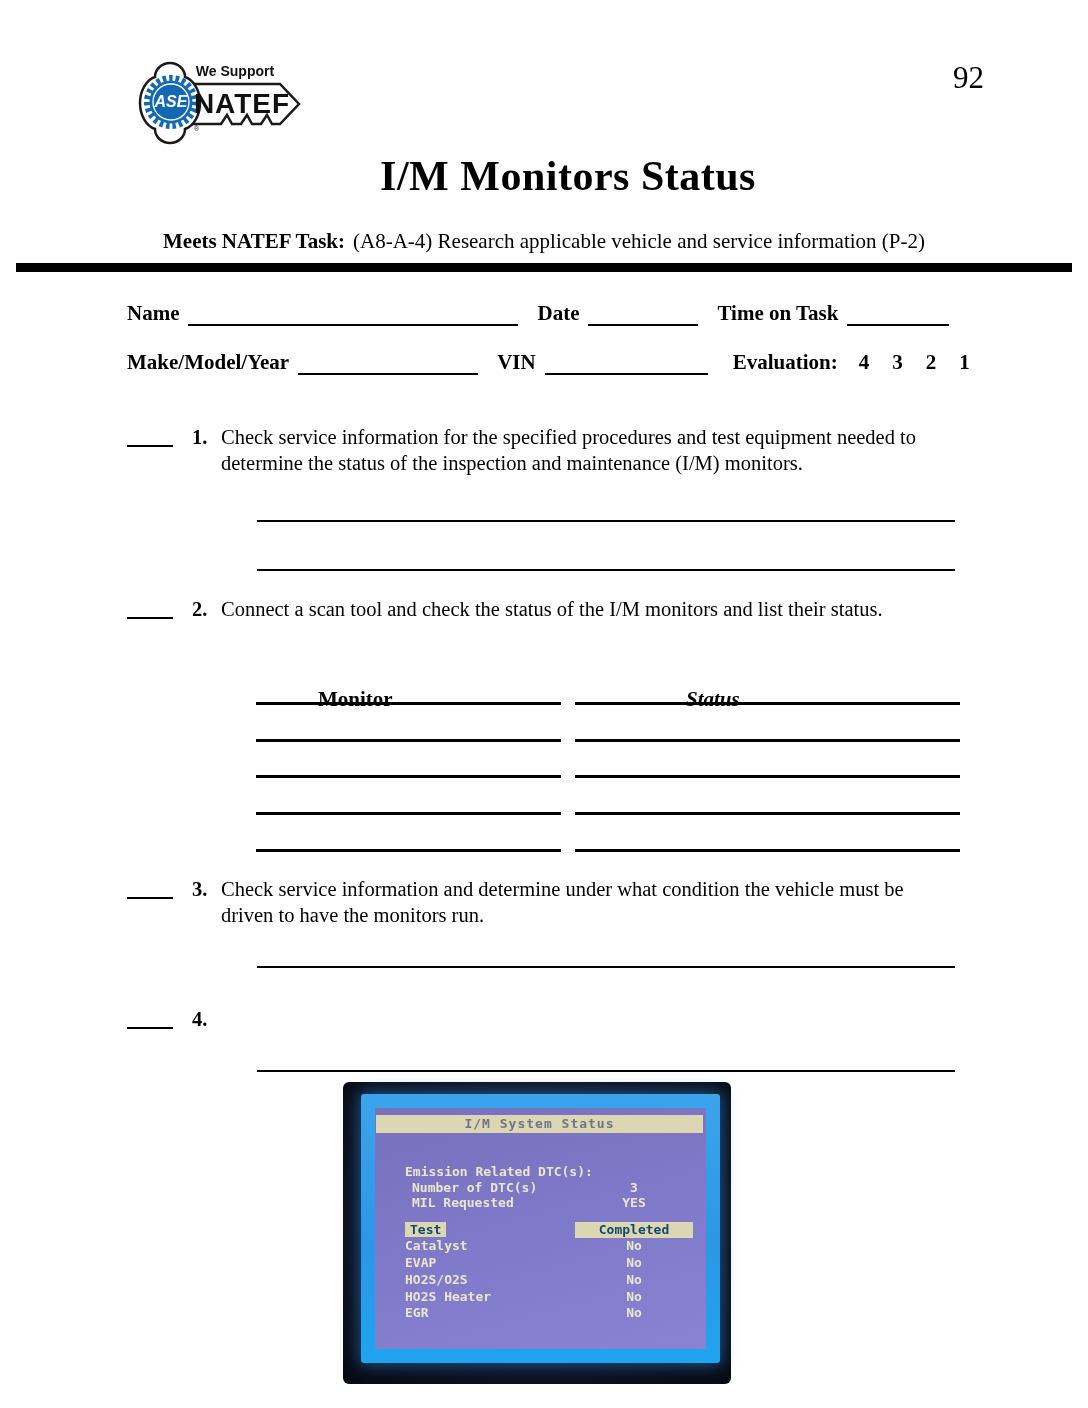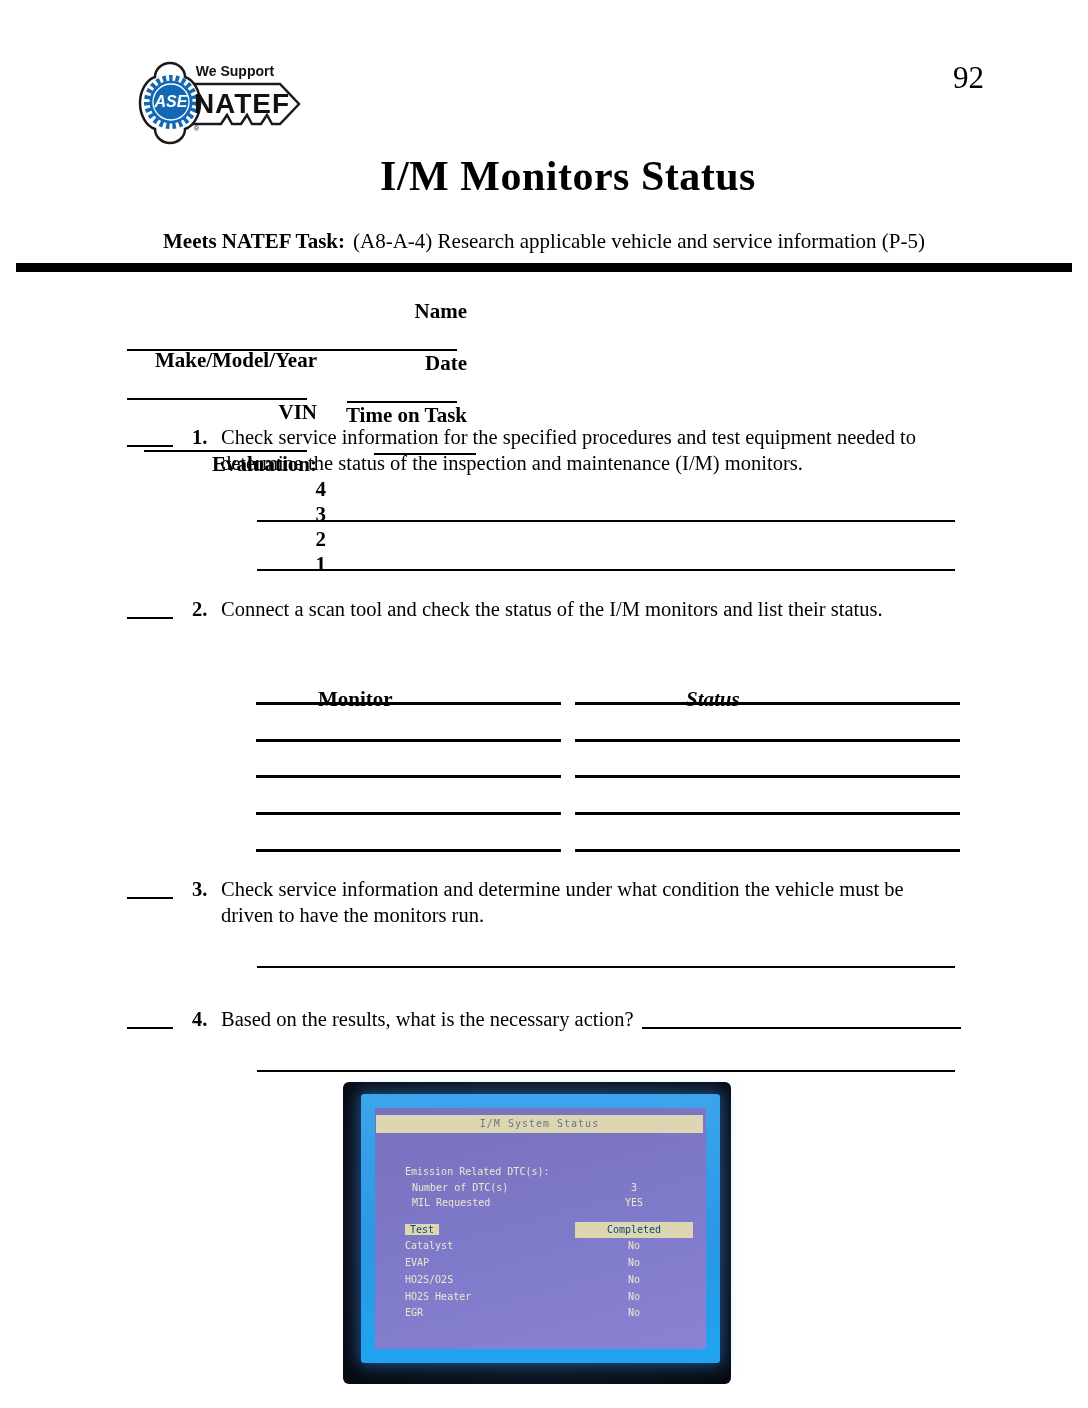--- a/index.html
+++ b/index.html
@@ -37,21 +37,21 @@
   .t-line{position:absolute;height:0;border-top:3px solid #000;}
 
   
   .photo{position:absolute;left:343px;top:1082px;width:388px;height:302px;border-radius:6px;
          background:radial-gradient(ellipse at 50% 45%, #1c2435 0%, #0e1220 65%, #070a12 100%);}
   .frame{position:absolute;left:18px;top:12px;right:11px;bottom:21px;border-radius:3px;
          background:linear-gradient(180deg,#3ba4ec 0%,#2b97e5 55%,#1fa4ef 100%);
          box-shadow:0 0 16px 2px rgba(45,140,230,.55);}
   .screen{position:absolute;left:14px;top:14px;right:14px;bottom:14px;
           background:linear-gradient(165deg,#7670bd 0%,#7e78c8 45%,#8a83d3 100%);
-          font-family:"DejaVu Sans Mono",monospace;font-weight:normal;font-size:10px;
+          font-family:"DejaVu Sans Mono",monospace;font-weight:bold;font-size:13px;
           color:#ece7cc;}
   .bar{position:absolute;left:1px;top:7px;right:3px;height:18px;background:#dcd6b2;
        color:#6e7587;text-align:center;line-height:18px;letter-spacing:1px;}
   .sbody{position:absolute;left:0;top:56px;right:0;}
   .s-row{position:relative;height:15.5px;line-height:15px;padding-left:30px;white-space:nowrap;}
   .s-row.indent{padding-left:37px;}
   .s-row.mrow{height:16.8px;line-height:16px;}
   .s-val{position:absolute;left:200px;top:0;width:118px;text-align:center;padding-left:0;}
   .s-gap{height:11px;}
   .hl{background:#dcd6b2;color:#0c4a6e;padding:0 5px;}
@@ -74,35 +74,35 @@
     <circle cx="41" cy="49" r="18" fill="none" stroke="#ffffff" stroke-width="1.3"></circle>
     <text x="41" y="54" text-anchor="middle" font-size="16" font-style="italic" font-weight="bold" fill="#ffffff">ASE</text>
     <text x="64" y="78" font-size="7" fill="#1a1a1a">®</text>
     <text x="105" y="23" text-anchor="middle" font-size="14" font-weight="bold" fill="#111">We Support</text>
     <text x="112" y="60" text-anchor="middle" font-size="28" font-weight="bold" letter-spacing="1" fill="#111">NATEF</text>
   </svg>
 
   <h1 class="title">I/M Monitors Status</h1>
 
   <div class="task-line">
-    <span class="bold">Meets NATEF Task:</span><span>(A8-A-4)  Research applicable vehicle and service information  (P-5)</span>
+    <span class="bold">Meets NATEF Task:</span><span>(A8-A-4)  Research applicable vehicle and service information  (P-2)</span>
   </div>
 
   <div class="rule"></div>
 
-  <div class="form-row" style="top:299px;flex-direction:column;">
+  <div class="form-row" style="top:299px;">
     <span class="lbl">Name</span>
     <span class="blank" style="width:330px;"></span>
     <span class="lbl">Date</span>
     <span class="blank" style="width:110px;"></span>
     <span class="lbl">Time on Task</span>
     <span class="blank" style="width:102px;margin-right:0;"></span>
   </div>
 
-  <div class="form-row" style="top:348px;flex-direction:column;">
+  <div class="form-row" style="top:348px;">
     <span class="lbl">Make/Model/Year</span>
     <span class="blank" style="width:180px;"></span>
     <span class="lbl">VIN</span>
     <span class="blank" style="width:163px;"></span>
     <span class="lbl" style="margin-left:6px;">Evaluation:</span>
     <span class="eval-num" style="margin-left:12px;">4</span>
     <span class="eval-num">3</span>
     <span class="eval-num">2</span>
     <span class="eval-num">1</span>
   </div>
@@ -138,24 +138,20 @@
   <div class="item" style="top:876px;">
     <span class="score-blank"></span>
     <span class="item-num">3.</span>
     <span class="item-text">Check service information and determine under what condition the vehicle must be driven to have the monitors run.</span>
   </div>
   <div class="ans-line" style="top:966px;"></div>
 
   <div class="item" style="top:1006px;">
     <span class="score-blank"></span>
     <span class="item-num">4.</span>
-    <span class="item-text item-text-4">
-      <span class="q">Based on the results, what is the necessary action?</span>
-      <span class="inline-blank"></span>
-    </span>
   </div>
   <div class="ans-line" style="top:1070px;"></div>
 
   <div class="photo">
     <div class="frame">
       <div class="screen">
         <div class="bar">
           <span>I/M System Status</span>
         </div>
         <div class="sbody">

